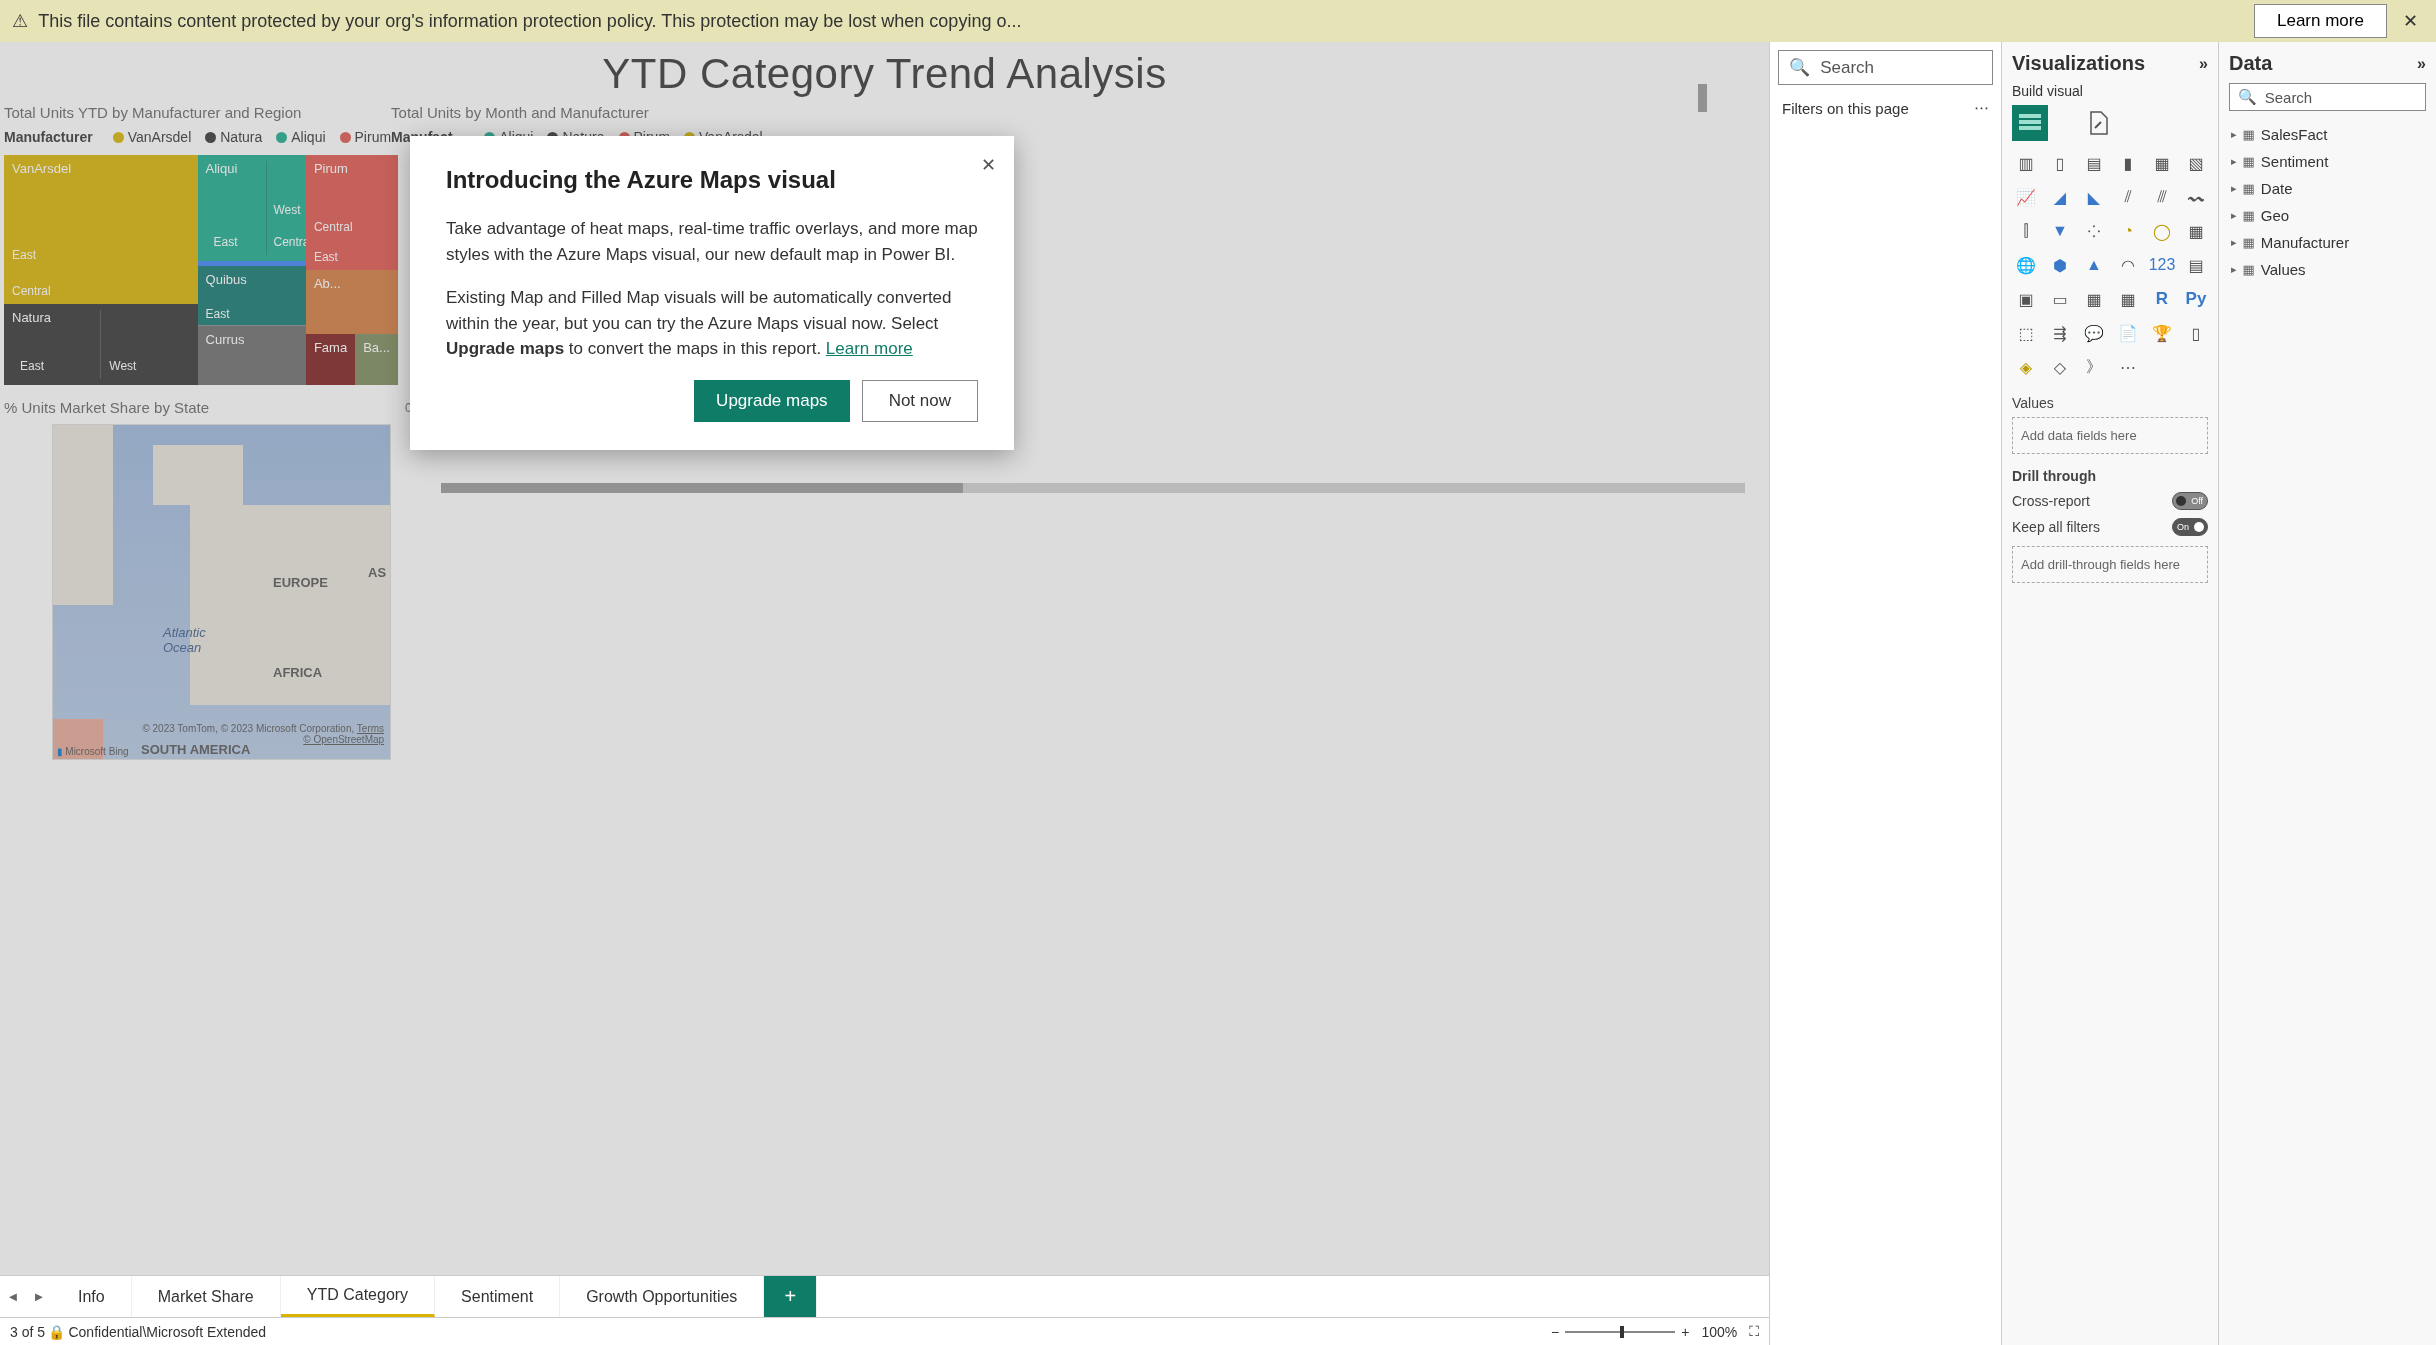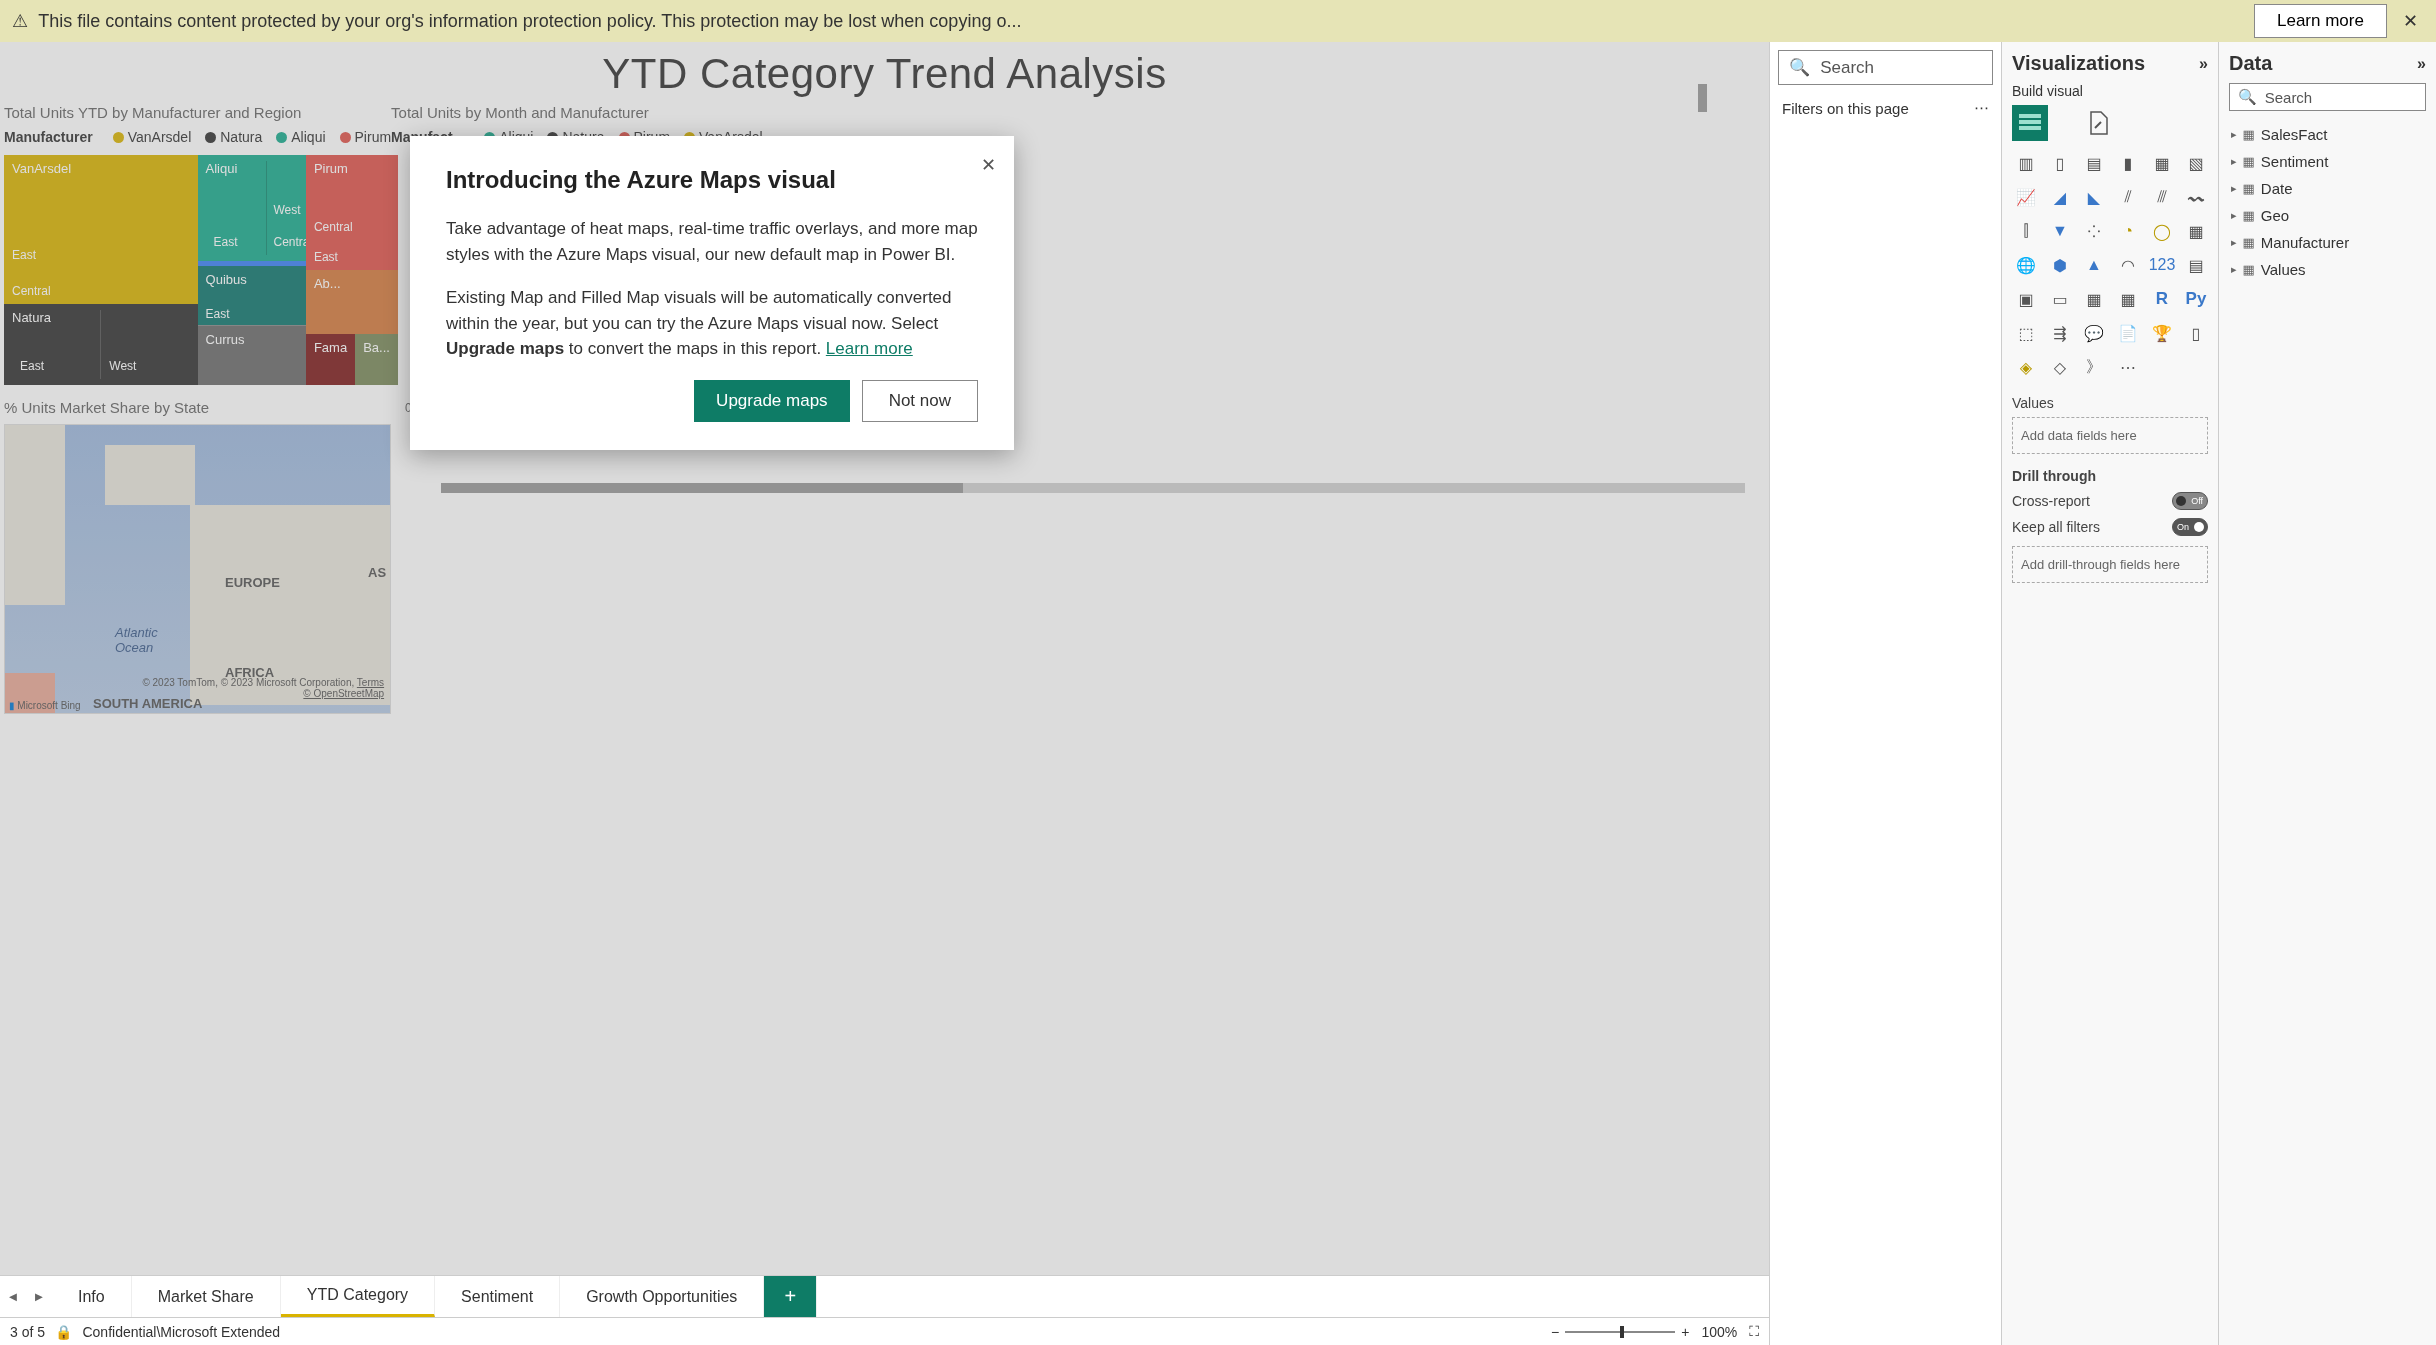--- a/index.html
+++ b/index.html
@@ -33,21 +33,21 @@
 
 
 .treemap { margin-top: 10px; height: 230px; display: flex; font-size: 13px; color: #fff; }
 .tm-col { display: flex; flex-direction: column; }
 .tm-cell { padding: 6px 8px; position: relative; }
 .tm-cell .sub { font-size: 12px; position: absolute; }
 .tm-split { display: flex; }
 
 
 .map-area { margin-top: 14px; }
-.map-box { height: 290px; background: linear-gradient(#9db8dd, #b5c9e3); position: relative; overflow: hidden; border: 1px solid #ddd; }
+.map-box { height: 336px; background: linear-gradient(#9db8dd, #b5c9e3); position: relative; overflow: hidden; border: 1px solid #ddd; margin-left: 48px; }
 .land { position: absolute; background: #e8e5dc; }
 .map-label { position: absolute; font-size: 13px; font-weight: 600; color: #555; }
 .map-attr { position: absolute; bottom: 2px; left: 4px; font-size: 10px; color: #555; }
 .map-attr2 { position: absolute; bottom: 14px; right: 6px; font-size: 10px; color: #555; text-align: right; }
 
 
 .barchart { height: 340px; position: relative; margin-top: 70px; }
 .bars { display: flex; align-items: flex-end; height: 200px; gap: 6px; padding-left: 50px; }
 .bar-grp { display: flex; gap: 1px; align-items: flex-end; }
 .bar { width: 6px; }
@@ -93,21 +93,21 @@
 
 
 .tabs-row { display: flex; align-items: center; border-top: 1px solid #ccc; background: #fff; height: 42px; }
 .tab-nav { width: 26px; text-align: center; font-size: 13px; color: #666; cursor: pointer; }
 .tab { padding: 0 26px; height: 100%; display: flex; align-items: center; font-size: 16px; color: #333; cursor: pointer; border-right: 1px solid #eee; }
 .tab.active { border-bottom: 3px solid #d9b300; font-weight: 400; }
 .tab.add { background: #0e7c66; color: #fff; width: 48px; justify-content: center; font-size: 20px; }
 
 
 .status-bar { display: flex; align-items: center; justify-content: space-between; height: 28px; padding: 0 10px; font-size: 14px; color: #333; border-top: 1px solid #ccc; background:#fff;}
-.status-left { display: flex; gap: 10px; align-items: center; justify-content: space-between; }
+.status-left { display: flex; gap: 3px; align-items: center; justify-content: space-between; }
 .status-right { display: flex; gap: 12px; align-items: center; }
 .zoom-slider { display: flex; align-items: center; gap: 6px; }
 .zoom-track { width: 110px; height: 2px; background: #888; position: relative; }
 .zoom-thumb { position: absolute; left: 50%; top: -5px; width: 4px; height: 12px; background: #333; }
 
 
 .dim { position: absolute; inset: 0; background: rgba(128,128,128,0.28); z-index: 50; }
 .modal { position: absolute; left: 410px; top: 136px; width: 604px; background: #fff; box-shadow: 0 6px 24px rgba(0,0,0,0.3); z-index: 60; padding: 30px 36px 28px; }
 .modal-title { font-size: 24px; font-weight: 600; color: #222; margin-bottom: 22px; }
 .modal-close { position: absolute; right: 18px; top: 18px; font-size: 18px; color: #555; cursor: pointer; }

